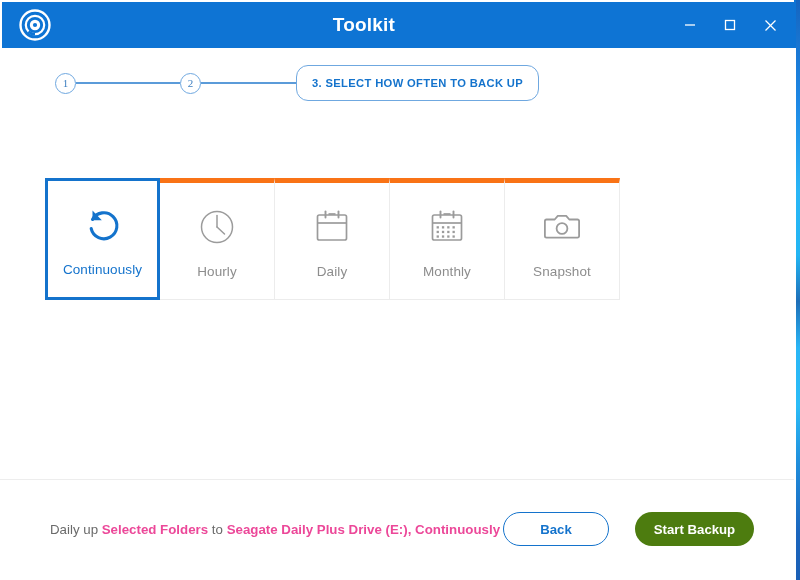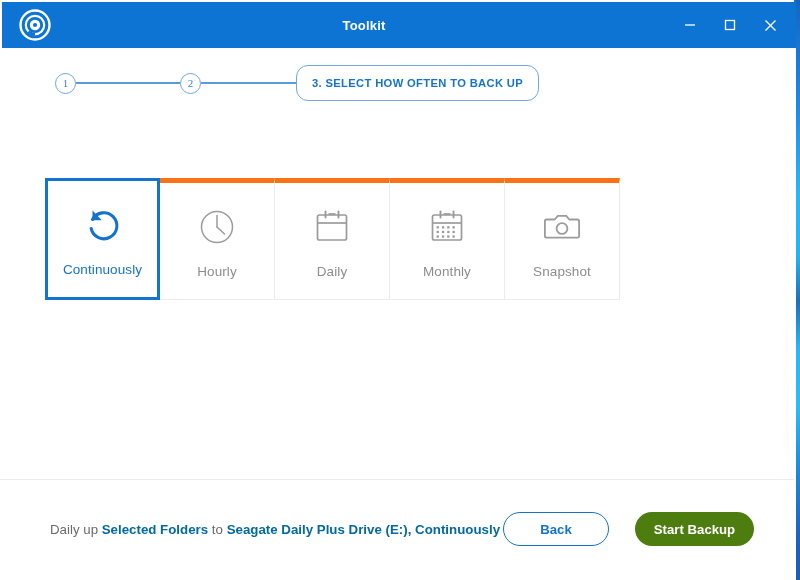--- a/index.html
+++ b/index.html
@@ -45,21 +45,21 @@
   }
   .logo-wrap {
     width: 34px;
     height: 34px;
     display: block;
   }
   .title-center {
     flex: 1;
     text-align: center;
     color: #ffffff;
-    font-size: 13px;
+    font-size: 19px;
     font-weight: bold;
     letter-spacing: 0.2px;
     margin-left: -10px;
     user-select: none;
   }
   .win-controls {
     display: flex;
     align-items: center;
     height: 46px;
     margin-right: 6px;
@@ -215,21 +215,21 @@
     align-items: center;
     box-sizing: border-box;
     padding: 0 40px 0 50px;
   }
   .summary {
     font-size: 13.3px;
     color: #6a6a6a;
     flex: 1;
     white-space: nowrap;
   }
-  .summary b { color: #0369a1; font-weight: bold; }
+  .summary b { color: #ec4899; font-weight: bold; }
   .btn-row {
     display: flex;
     align-items: center;
     gap: 26px;
   }
   .btn {
     height: 34px;
     border-radius: 17px;
     display: flex;
     align-items: center;

